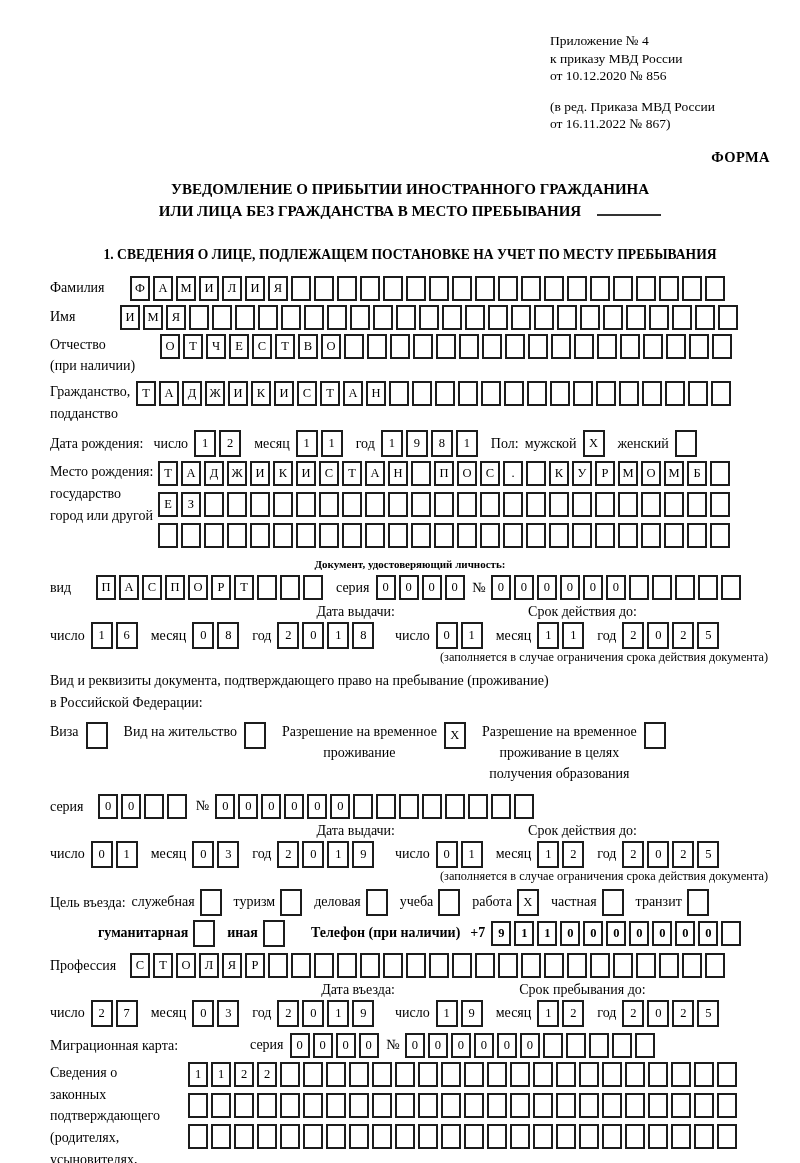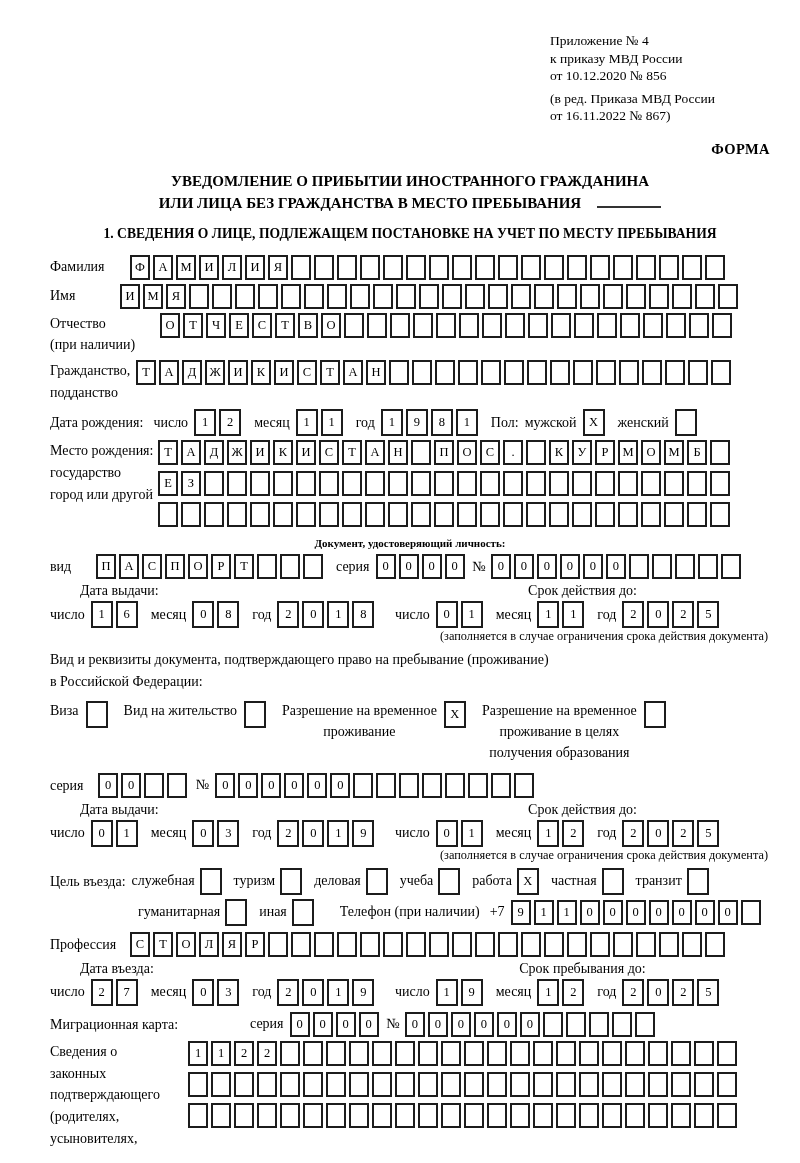--- a/index.html
+++ b/index.html
@@ -1,52 +1,52 @@
 <!DOCTYPE html>
 <html><head>
 <meta charset="utf-8">
 <style>
   html,body{margin:0;padding:0;background:#fff;}
   .page{width:800px;min-height:1163px;box-sizing:border-box;padding:32px 30px 16px 50px;
         font-family:"Liberation Serif","DejaVu Serif",serif;color:#000;font-size:14px;}
   .appendix{width:218px;margin-left:auto;margin-right:2px;line-height:1.3;font-size:13.5px;}
-  .amend{margin-top:5px;}
+  .amend{margin-top:13px;}
   .forma{text-align:right;font-weight:bold;margin-top:16px;font-size:14.5px;letter-spacing:.4px;}
   .title{text-align:center;font-weight:bold;font-size:15px;margin-top:12px;line-height:1.5;}
   .blank{display:inline-block;width:64px;border-bottom:2px solid #333;margin-left:16px;}
-  .sec-head{font-weight:bold;text-align:center;font-size:13.6px;margin:11px 0 13px;}
+  .sec-head{font-weight:bold;text-align:center;font-size:13.6px;margin:24px 0 13px;}
   .frow{display:flex;align-items:center;margin-bottom:4px;}
   .frow.top{align-items:flex-start;}
   .flabel{flex-shrink:0;line-height:1.55;}
   .w80{width:80px;} .w70{width:70px;} .w110{width:110px;} .w86{width:86px;} .w108{width:108px;}
   .w138{width:138px;} .w190{width:190px;}
   .cells{display:inline-flex;flex-wrap:nowrap;flex-shrink:0;}
   .cell{display:inline-flex;align-items:center;justify-content:center;width:16px;height:21px;
         border:2px solid #1c1c1c;margin-right:3px;font-size:12.5px;flex-shrink:0;background:#fff;}
   .cb .cell{width:18px;height:23px;}
   .colrows .cells{margin-bottom:6px;}
   .dl{margin:0 6px 0 10px;flex-shrink:0;}
   .dl.first{margin-left:0;}
   .doc-head{font-weight:bold;text-align:center;font-size:11px;margin:3px 0 5px;}
   .dates-head{display:flex;margin:2px 0 2px;}
-  .dh1{width:345px;text-align:left;padding-left:30px;box-sizing:border-box;}
+  .dh1{width:345px;text-align:right;padding-left:30px;box-sizing:border-box;}
   .dh2{flex:1;text-align:center;}
   .dates-row{display:flex;align-items:center;}
   .dg1{width:345px;display:flex;align-items:center;flex-shrink:0;}
   .dg2{display:flex;align-items:center;}
   .note-right{text-align:right;font-size:12.3px;margin:1px 2px 5px 0;}
   .intro{line-height:1.55;margin-top:4px;}
   .opts{display:flex;align-items:flex-start;margin:7px 0 10px;}
   .opt{display:flex;align-items:flex-start;margin-right:13px;}
   .opt:last-child{margin-right:0;}
   .olabel{text-align:center;line-height:1.5;}
   .opt .cells{margin-left:7px;margin-top:1px;}
   .pair{display:flex;align-items:center;margin-right:9px;}
   .pair .cells{margin-left:5px;}
-  .indent88{margin-left:88px;}
+  .indent88{margin-left:48px;font-weight:bold;}
   .mt6{margin-top:6px;}
 </style>
 </head>
 <body>
 
 <div class="page">
 
   <div class="appendix">
     <div>Приложение № 4</div>
     <div>к приказу МВД России</div>

